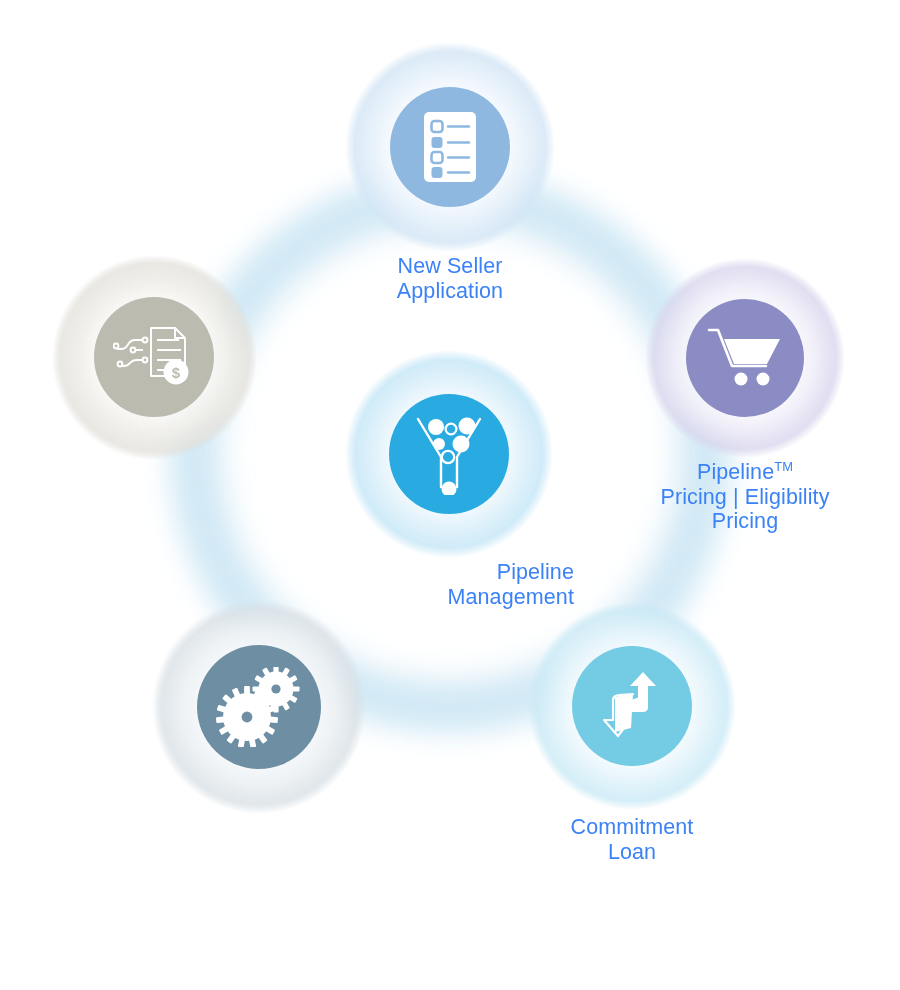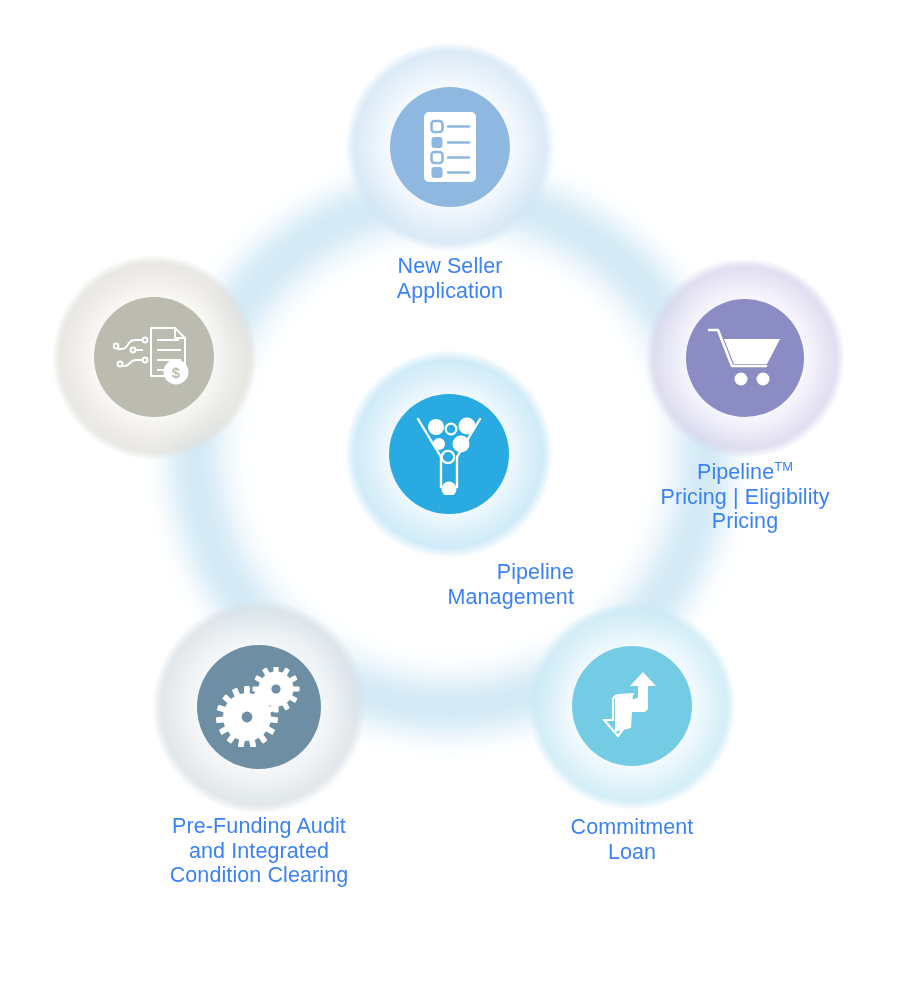--- a/index.html
+++ b/index.html
@@ -314,23 +314,20 @@
                 <rect x="-2.9" y="-31" width="5.8" height="8" rx="1"></rect>
               </g>
             <g transform="rotate(336)">
                 <rect x="-2.9" y="-31" width="5.8" height="8" rx="1"></rect>
               </g>
           </g>
           <circle cx="0" cy="0" r="5.4" fill="#6E8FA3"></circle>
         </g>
       </svg>
     </div>
-    <div class="label" style="top:214px; width:300px;">Pre-Funding Audit
-and Integrated
-Condition Clearing</div>
   </div>
 
   <div class="node n-botright">
     <svg class="halo" width="208" height="208" viewBox="0 0 208 208">
       <defs>
         <radialGradient id="haloComm" cx="50%" cy="50%" r="50%">
           <stop offset="0%" stop-color="#FFFFFF" stop-opacity="0.97"></stop>
           <stop offset="44%" stop-color="#FFFFFF" stop-opacity="0.94"></stop>
           <stop offset="70%" stop-color="#E6F5FB" stop-opacity="0.93"></stop>
           <stop offset="91%" stop-color="#CDEBF6" stop-opacity="0.85"></stop>

